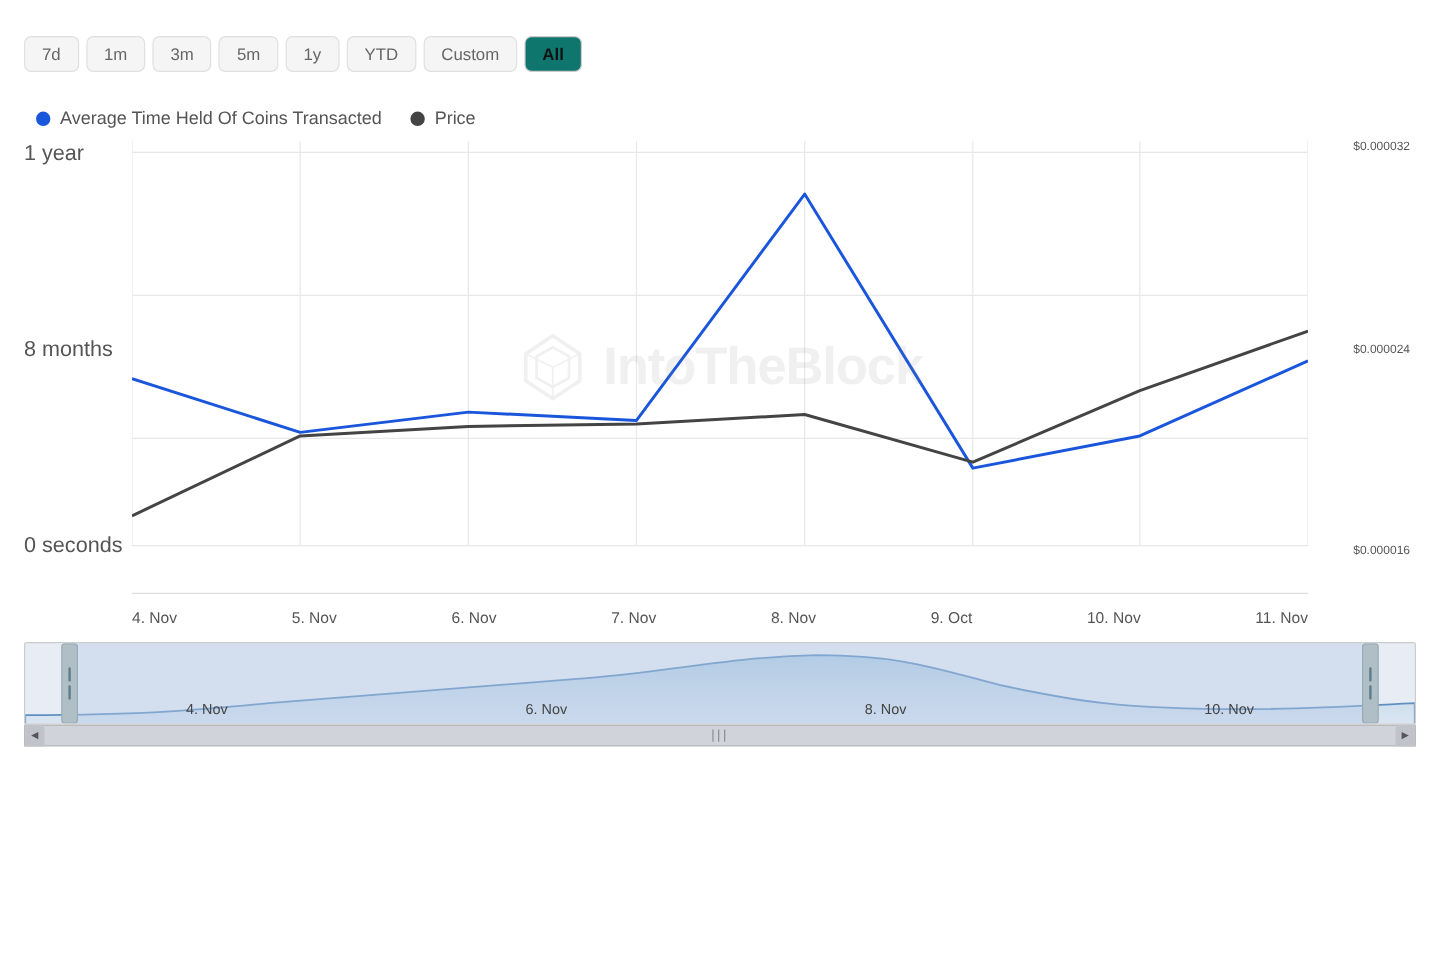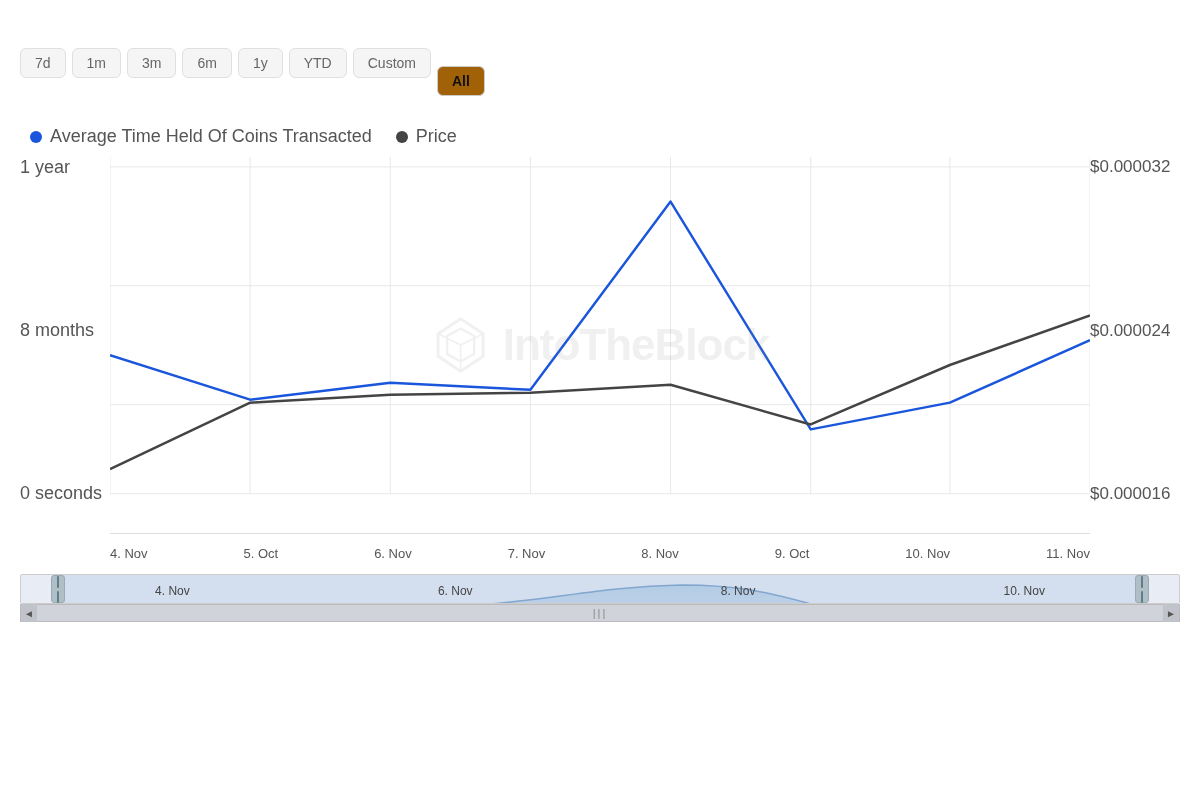--- a/index.html
+++ b/index.html
@@ -29,25 +29,24 @@
       padding: 6px 14px;
       border-radius: 6px;
       border: 1px solid #e0e0e0;
       background: #f5f5f5;
       color: #666;
       font-size: 14px;
       cursor: pointer;
       font-weight: 400;
     }
     .filter-btn.active {
-      background: #a16207;
+      background: #0f766e;
       border-color: #ccc;
       font-weight: 700;
       color: #111;
-      margin-top: 36px;
     }
     
     .legend {
       display: flex;
       align-items: center;
       gap: 24px;
       margin-bottom: 10px;
       padding-left: 10px;
     }
     .legend-item {
@@ -56,21 +55,21 @@
       gap: 8px;
     }
     .legend-dot {
       width: 12px;
       height: 12px;
       border-radius: 50%;
     }
     .legend-dot.blue { background: #1a56db; }
     .legend-dot.dark { background: #444; }
     .legend-label {
-      font-size: 18px;
+      font-size: 15px;
       color: #555;
     }
     
     .chart-wrapper {
       flex: 1;
       position: relative;
       display: flex;
     }
     .y-axis-left {
       width: 90px;
@@ -110,23 +109,23 @@
     .watermark-logo {
       width: 60px;
       height: 60px;
     }
     .y-axis-right {
       width: 90px;
       display: flex;
       flex-direction: column;
       justify-content: space-between;
       padding-bottom: 30px;
-      font-size: 17px;
-      color: #555;
-      text-align: left;
+      font-size: 10px;
+      color: #555;
+      text-align: right;
       padding-right: 5px;
       gap: 18px;
     }
     
     .x-axis {
       position: absolute;
       bottom: -28px;
       left: 0;
       right: 0;
       display: flex;
@@ -245,21 +244,21 @@
   </style>
 </head>
 <body>
 
 <div class="container">
 
   <div class="filter-row">
   <button class="filter-btn">7d</button>
       <button class="filter-btn">1m</button>
       <button class="filter-btn">3m</button>
-      <button class="filter-btn">6m</button>
+      <button class="filter-btn">5m</button>
       <button class="filter-btn">1y</button>
       <button class="filter-btn">YTD</button>
       <button class="filter-btn">Custom</button>
       <button class="filter-btn active">All</button>
     </div>
 
   <div class="legend">
     <div class="legend-item">
       <div class="legend-dot blue"></div>
       <span class="legend-label">Average Time Held Of Coins Transacted</span>
@@ -309,21 +308,21 @@
         <line class="grid-line" x1="1000" y1="0" x2="1000" y2="340"></line>
 
         <polyline fill="none" stroke="#1a56db" stroke-width="2.5" stroke-linejoin="round" points="0,200 143,245 286,228 429,235 572,45 715,275 857,248 1000,185"></polyline>
 
         <polyline fill="none" stroke="#444" stroke-width="2.5" stroke-linejoin="round" points="0,315 143,248 286,240 429,238 572,230 715,270 857,210 1000,160"></polyline>
       </svg>
 
       
       <div class="x-axis">
       <span>4. Nov</span>
-          <span>5. Oct</span>
+          <span>5. Nov</span>
           <span>6. Nov</span>
           <span>7. Nov</span>
           <span>8. Nov</span>
           <span>9. Oct</span>
           <span>10. Nov</span>
           <span>11. Nov</span>
         </div>
     </div>
 
     <div class="y-axis-right">

